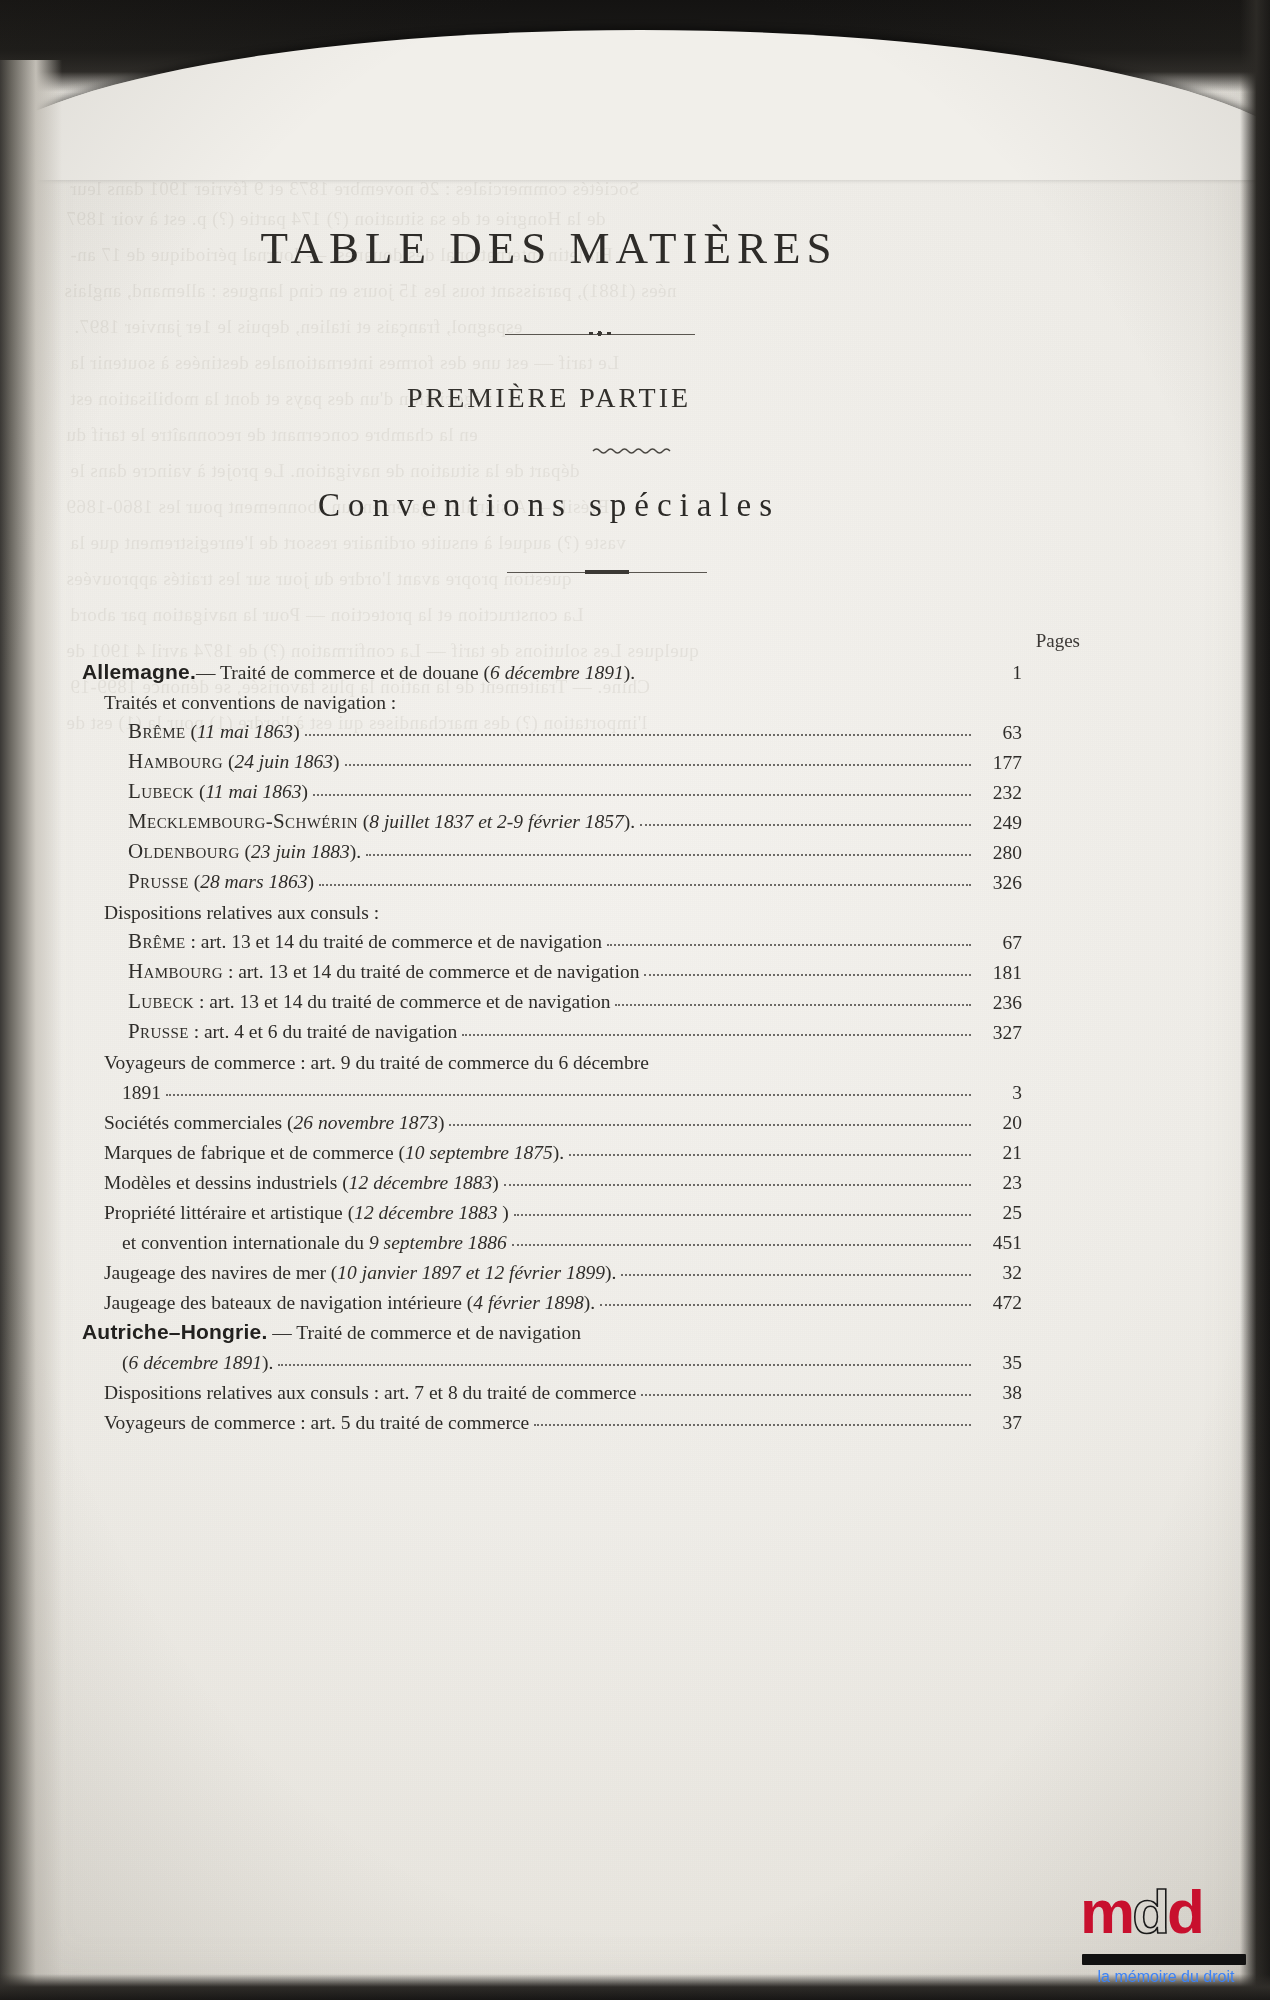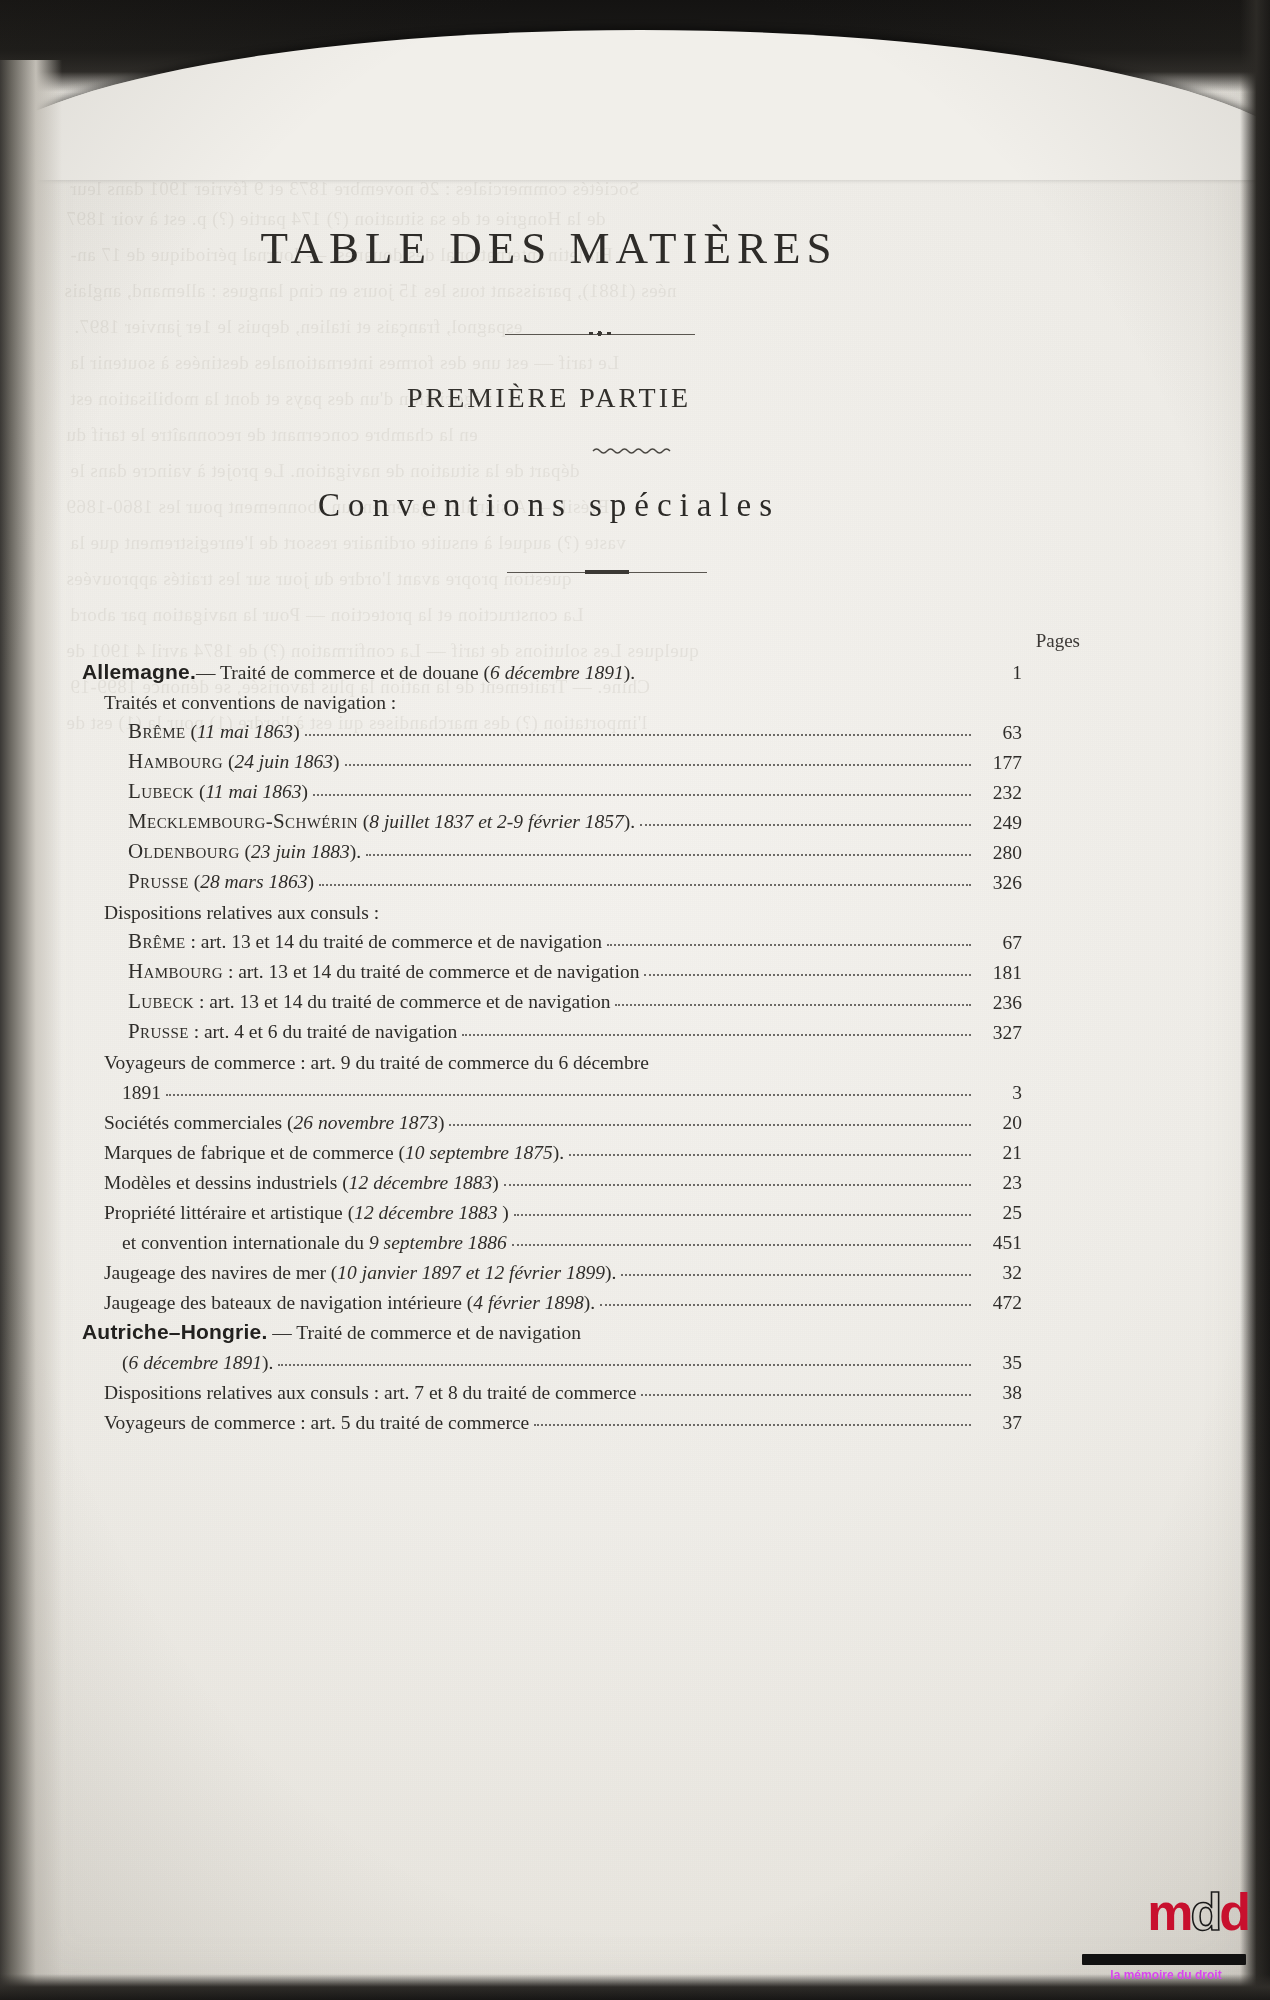--- a/index.html
+++ b/index.html
@@ -165,37 +165,36 @@
   }
   .it{font-style:italic;}
 
   
   #logo{
     position:absolute;right:14px;bottom:6px;width:186px;height:132px;
   }
   #logo .mark{
     position:absolute;left:10px;top:8px;width:168px;height:84px;
     font-family:"Liberation Sans",sans-serif;
-    font-weight:bold;font-size:52px;line-height:84px;
+    font-weight:bold;font-size:62px;line-height:84px;
     letter-spacing:-3px;
-    text-align:right;
   }
   #logo .m{color:#c8102e;}
   #logo .d-out{
     color:transparent;-webkit-text-stroke:1.6px #1a1a1a;
   }
   #logo .d2{color:#c8102e;}
   #logo .bar{
     position:absolute;left:12px;top:92px;width:164px;height:11px;background:#111;
     border-radius:1px;
   }
   #logo .tag{
     position:absolute;left:8px;top:106px;width:176px;text-align:center;
-    font-family:"Liberation Sans",sans-serif;font-weight:bold;
-    font-size:12px;color:#d946ef;letter-spacing:0px;white-space:nowrap;
+    font-family:"Liberation Sans",sans-serif;font-weight:normal;
+    font-size:16px;color:#3b82f6;letter-spacing:0px;white-space:nowrap;
   }
 </style>
 </head>
 <body>
 
 <div id="scan">
 
   <div id="paper">
     <div id="grain"></div>
   </div>

